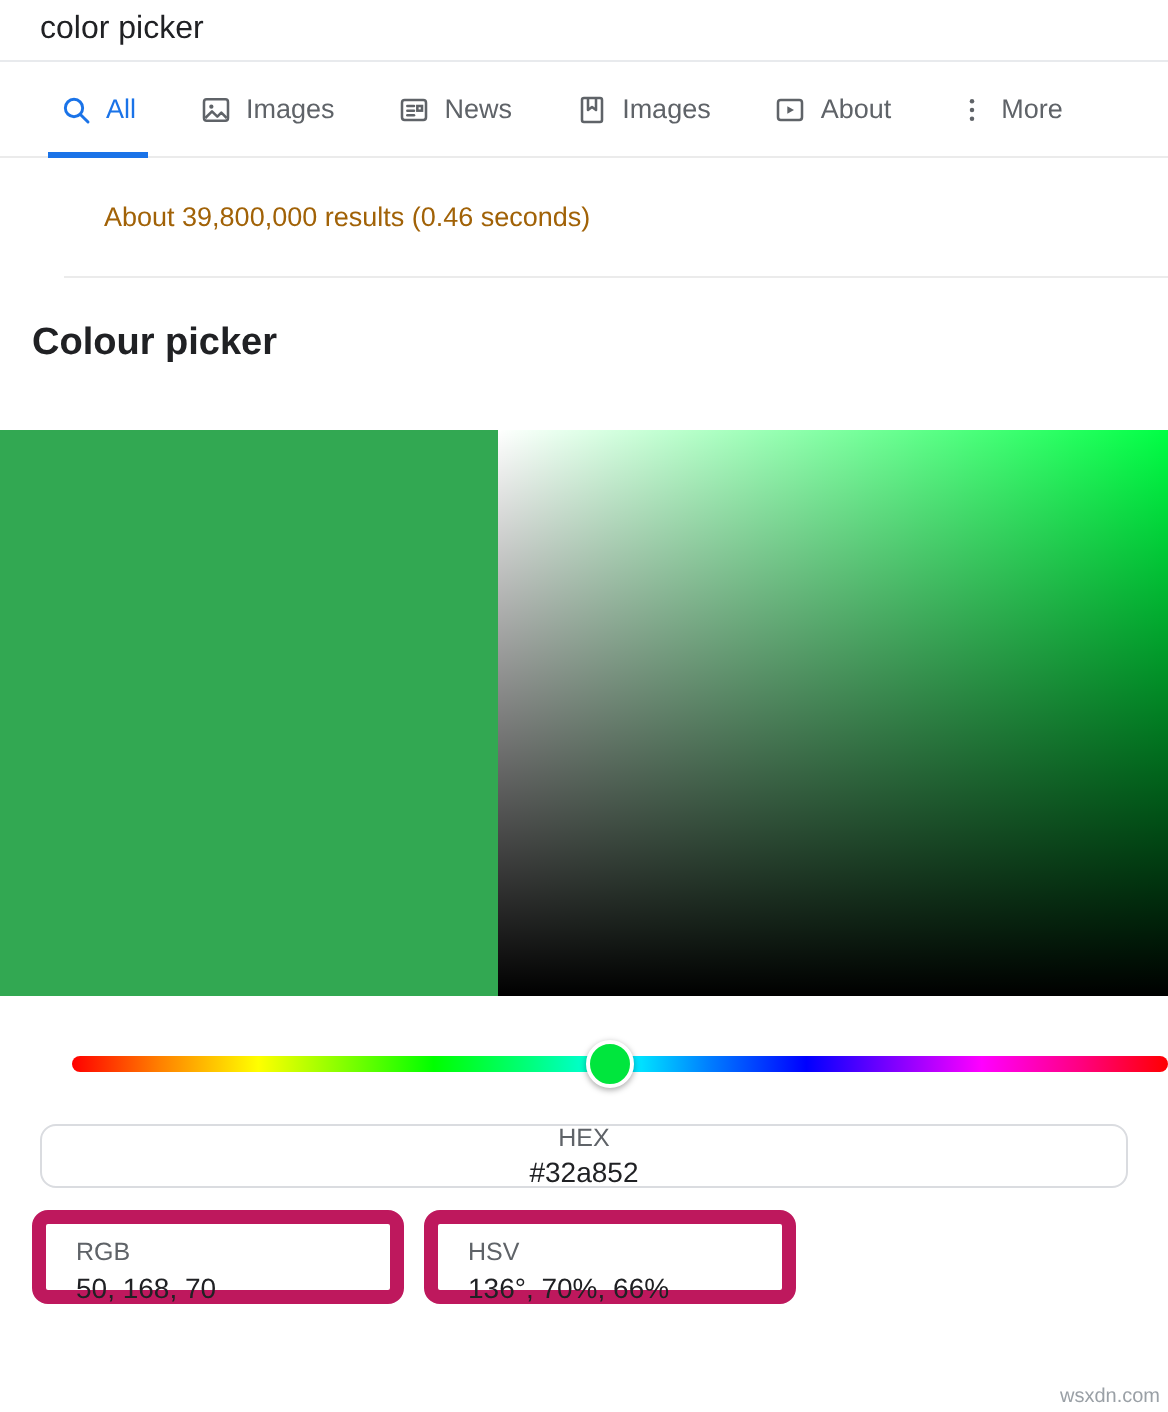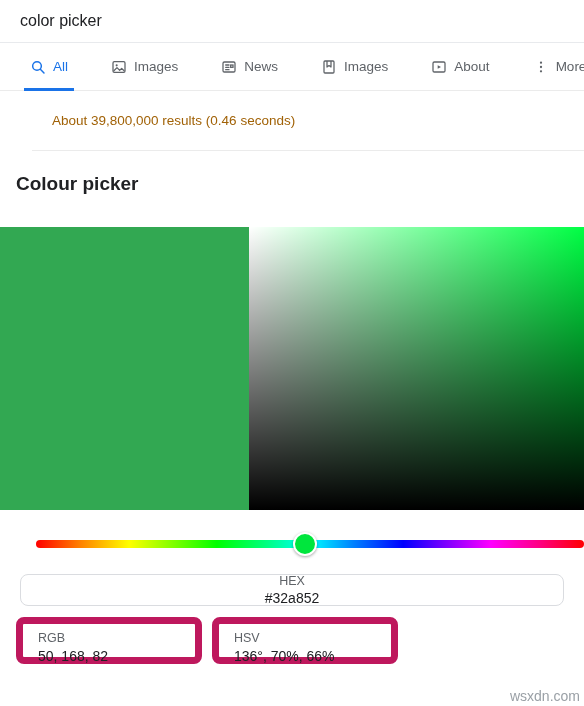--- a/index.html
+++ b/index.html
@@ -7,39 +7,39 @@
     width: 584px;
     height: 706px;
     background: #ffffff;
     font-family: "Liberation Sans", sans-serif;
     overflow: hidden;
   }
   .page { position: relative; width: 584px; height: 706px; background:#fff; }
 
   
   .searchbar {
-    height: 43px;
+    height: 31px;
     border-bottom: 1px solid #e8eaed;
     display: flex;
     align-items: center;
     padding-left: 20px;
   }
   .search-query {
     font-size: 16px;
     color: #202124;
   }
 
   
   .tabs {
     display: flex;
     align-items: center;
     height: 48px;
     padding-left: 16px;
     border-bottom: 1px solid #ebebeb;
-    gap: 15px;
+    gap: 4px;
   }
   .tab {
     display: flex;
     align-items: center;
     gap: 7px;
     height: 48px;
     padding: 0 14px;
     font-size: 13.5px;
     color: #5f6368;
     cursor: pointer;
@@ -153,21 +153,21 @@
     border-radius: 8px;
     padding: 6px 0 0 15px;
   }
   .val-label { font-size: 12.5px; color: #5f6368; line-height: 16px; }
   .val-value { font-size: 14px; color: #202124; line-height: 20px; }
 
   .watermark {
     position: absolute;
     right: 4px;
     bottom: 2px;
-    font-size: 14px;
+    font-size: 10px;
     color: #9aa0a6;
   }
 </style>
 </head>
 <body>
 
 <div class="page">
 
   <div class="searchbar">
     <span class="search-query">color picker</span>
@@ -261,21 +261,21 @@
   </div>
 
   <div class="hex-box">
     <div class="hex-label">HEX</div>
     <div class="hex-value">#32a852</div>
   </div>
 
   <div class="triple">
     <div class="val-box">
       <div class="val-label">RGB</div>
-      <div class="val-value">50, 168, 82</div>
+      <div class="val-value">50, 168, 70</div>
     </div>
     <div class="val-box">
       <div class="val-label">HSV</div>
       <div class="val-value">136°, 70%, 66%</div>
     </div>
   </div>
 
   <div class="watermark">wsxdn.com</div>
 </div>
 

